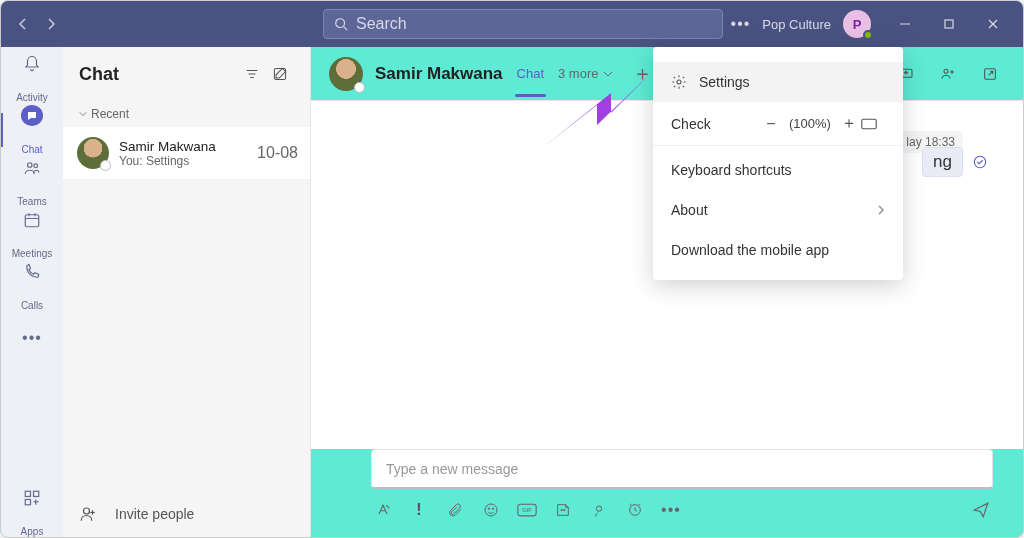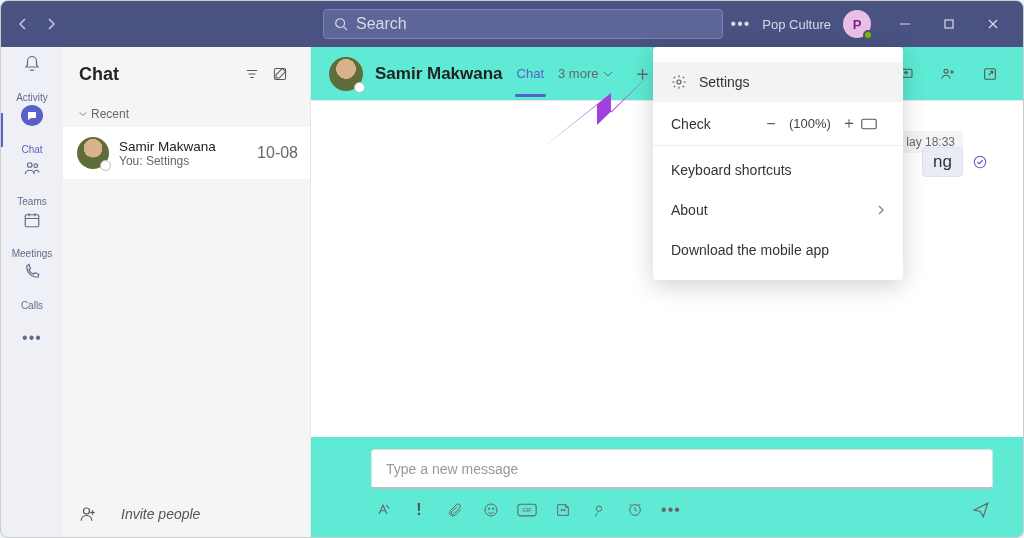--- a/index.html
+++ b/index.html
@@ -62,28 +62,28 @@
   .chathead .ricon { width:30px; height:30px; display:flex; align-items:center; justify-content:center; color:#555; }
 
   .chatbody { flex:1; position:relative; background:#fff; }
 
   
   .msgtime { position:absolute; top:30px; right:60px; font-size:12px; color:#666; background:#f4f4f6; padding:4px 8px; border-radius:4px; }
   .msgbubble { position:absolute; top:46px; right:60px; background:#e9ebf7; border:1px solid #dcdff0; border-radius:4px; padding:4px 10px; font-size:17px; color:#333; }
   .msgcheck { position:absolute; top:54px; right:36px; color:#5b5fc7; }
 
   
-  .compose { padding:12px 30px 12px 60px; }
+  .compose { padding:0 30px 12px 60px; }
   .compose .input { height:40px; border:1px solid #e1e1e1; border-bottom:2px solid #bfbfbf; border-radius:4px; padding:0 14px; display:flex; align-items:center; color:#999; font-size:14px; background:#fff; }
   .compose .toolbar { height:36px; display:flex; align-items:center; gap:16px; padding:6px 2px 0; color:#666; }
   .compose .toolbar .tico { width:20px; height:20px; display:flex; align-items:center; justify-content:center; }
   .compose .send { margin-left:auto; color:#666; }
 
   
-  .invite { height:46px; display:flex; align-items:center; gap:24px; padding:0 16px; color:#555; font-size:14px;font-style:italic; }
+  .invite { height:46px; display:flex; align-items:center; gap:18px; padding:0 16px; color:#555; font-size:14px; }
 
   
   .dropdown { position:absolute; top:46px; left:652px; width:250px; background:#fff; border-radius:4px; box-shadow:0 6px 24px rgba(0,0,0,0.18); z-index:50; padding:15px 0 10px; }
   .dropdown .drow { height:40px; display:flex; align-items:center; padding:0 18px; font-size:14px; color:#333; gap:12px; }
   .dropdown .drow.hover { background:#f3f3f3; }
   .dropdown .drow .rarrow { margin-left:auto; color:#888; }
   .dropdown .zoomrow { height:44px; display:flex; align-items:center; padding:0 18px; font-size:14px; color:#333; border-bottom:1px solid #eee; margin-bottom:4px; }
   .dropdown .zoomrow .zlabel { flex:1; }
   .dropdown .zoomrow .zbtn { width:24px; text-align:center; color:#555; font-size:16px; }
   .dropdown .zoomrow .zval { width:54px; text-align:center; font-size:13px; color:#444; }
@@ -195,20 +195,32 @@
             <svg width="18" height="18" viewBox="0 0 24 24" fill="none" stroke="currentColor" stroke-width="1.6">
               <path d="M5 4c0 9 6 15 15 15l1-4-5-2-2 2c-3-1-5-3-6-6l2-2-2-5-3 2z"></path>
             </svg>
           </div>
         <span>Calls</span>
       </div>
       <div class="railitem">
         <div class="ico" style="font-size:16px;letter-spacing:1px;">•••</div>
       </div>
       <div class="railspacer"></div>
+      <div class="railitem">
+        <div class="ico">
+            <svg width="18" height="18" viewBox="0 0 24 24" fill="none" stroke="currentColor" stroke-width="1.6">
+              <rect x="3" y="3" width="7" height="7"></rect>
+              <rect x="14" y="3" width="7" height="7"></rect>
+              <rect x="3" y="14" width="7" height="7"></rect>
+              <line x1="17" y1="14" x2="17" y2="21"></line>
+              <line x1="14" y1="17" x2="21" y2="17"></line>
+            </svg>
+          </div>
+        <span>Apps</span>
+      </div>
     </div>
 
     <div class="chatlist">
       <div class="head">
         <h1>Chat</h1>
         <div class="ibtn">
             <svg width="14" height="14" viewBox="0 0 16 16" stroke="currentColor" stroke-width="1.3">
               <line x1="2" y1="4" x2="14" y2="4"></line>
               <line x1="4" y1="8" x2="12" y2="8"></line>
               <line x1="6" y1="12" x2="10" y2="12"></line>

